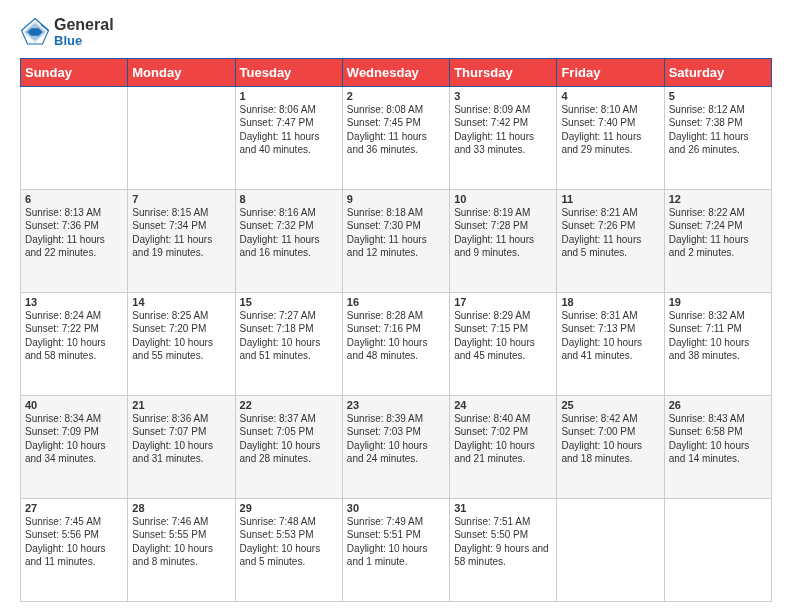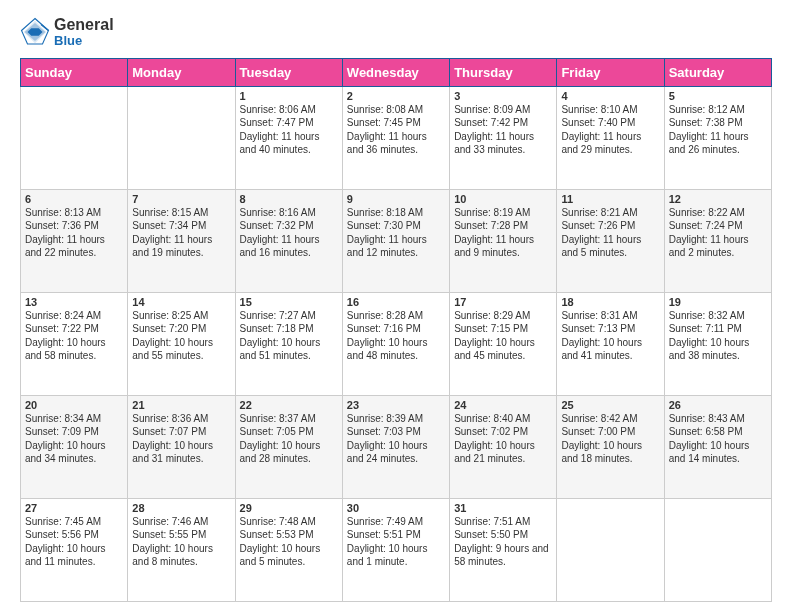--- a/index.html
+++ b/index.html
@@ -59,21 +59,21 @@
     .location-title {
       font-size: 15px;
       color: #555;
     }
     .calendar-table {
       width: 100%;
       border-collapse: collapse;
       flex: 1;
     }
     .calendar-table th {
-      background: #ec4899;
+      background: #ef4444;
       color: #fff;
       font-size: 13px;
       font-weight: bold;
       padding: 6px 4px;
       text-align: left;
       border: 1px solid #1a5a9a;
     }
     .calendar-table td {
       border: 1px solid #ccc;
       vertical-align: top;
@@ -290,21 +290,21 @@
         <span class="day-number">19</span>
         <div class="day-info">
           <span>Sunrise: 8:32 AM</span><br>
           <span>Sunset: 7:11 PM</span><br>
           <span>Daylight: 10 hours and 38 minutes.</span>
         </div>
       </td>
         </tr>
         <tr>
           <td>
-        <span class="day-number">20</span>
+        <span class="day-number">40</span>
         <div class="day-info">
           <span>Sunrise: 8:34 AM</span><br>
           <span>Sunset: 7:09 PM</span><br>
           <span>Daylight: 10 hours and 34 minutes.</span>
         </div>
       </td>
           <td>
         <span class="day-number">21</span>
         <div class="day-info">
           <span>Sunrise: 8:36 AM</span><br>

